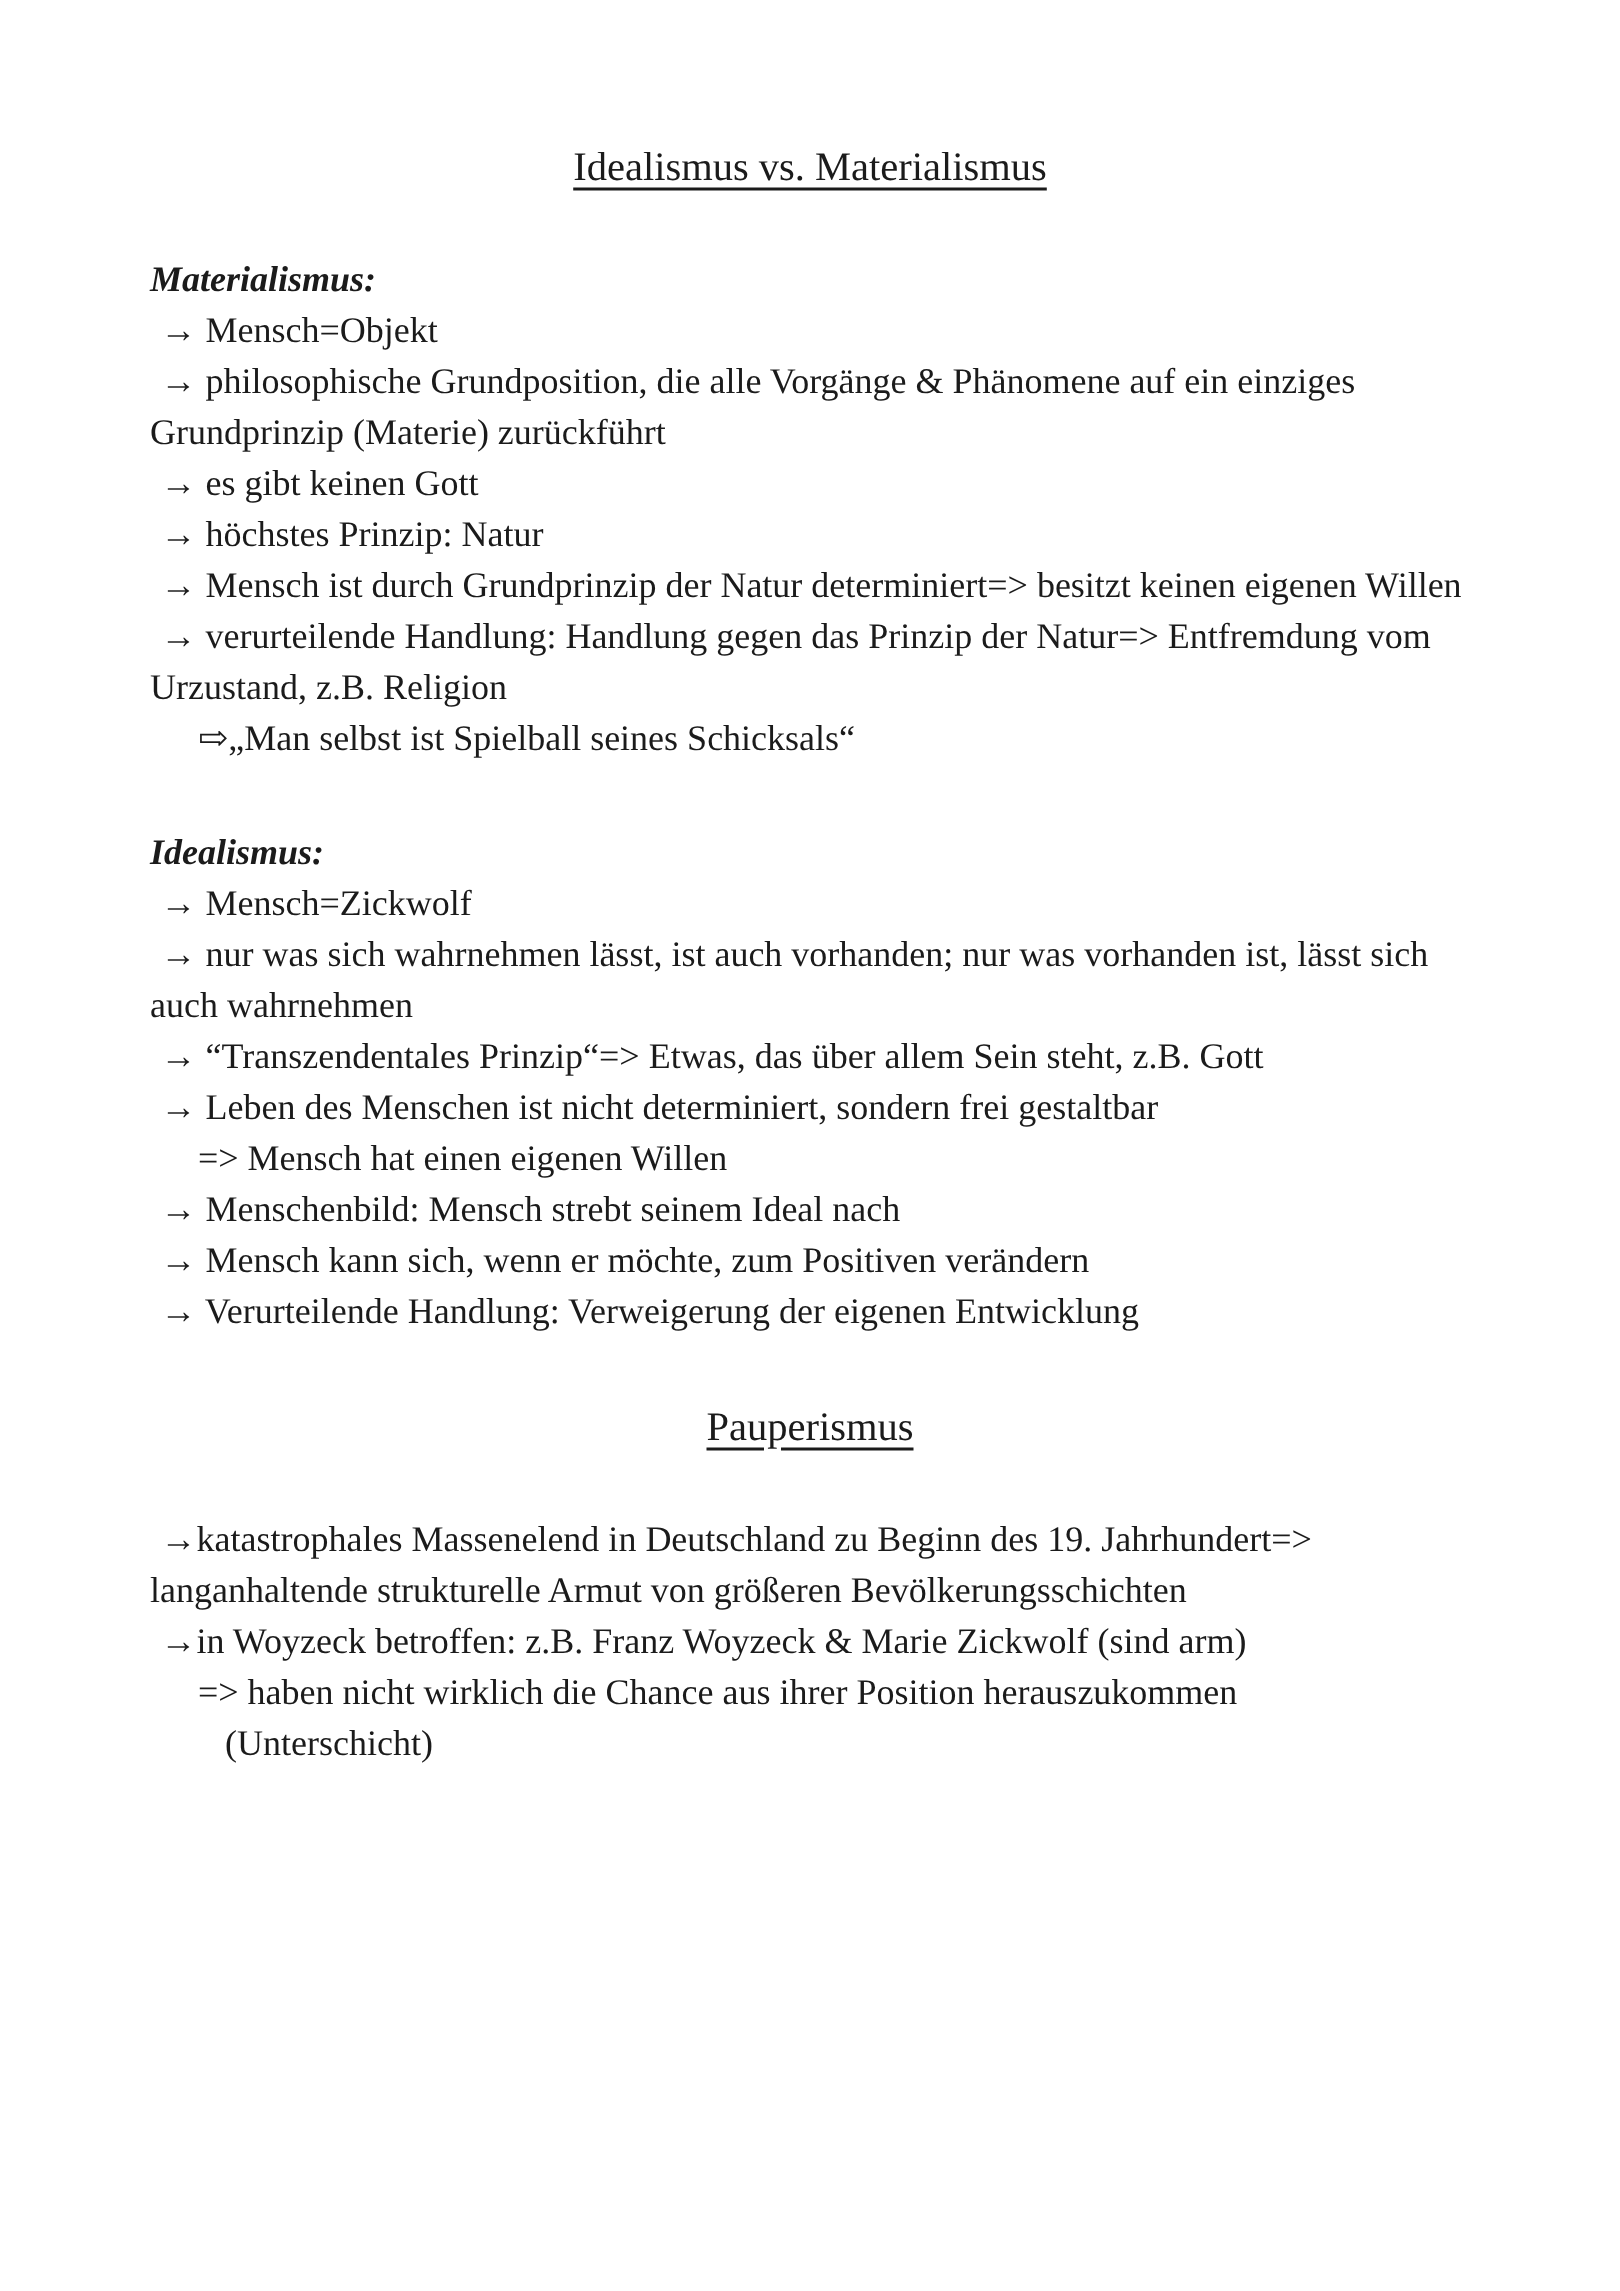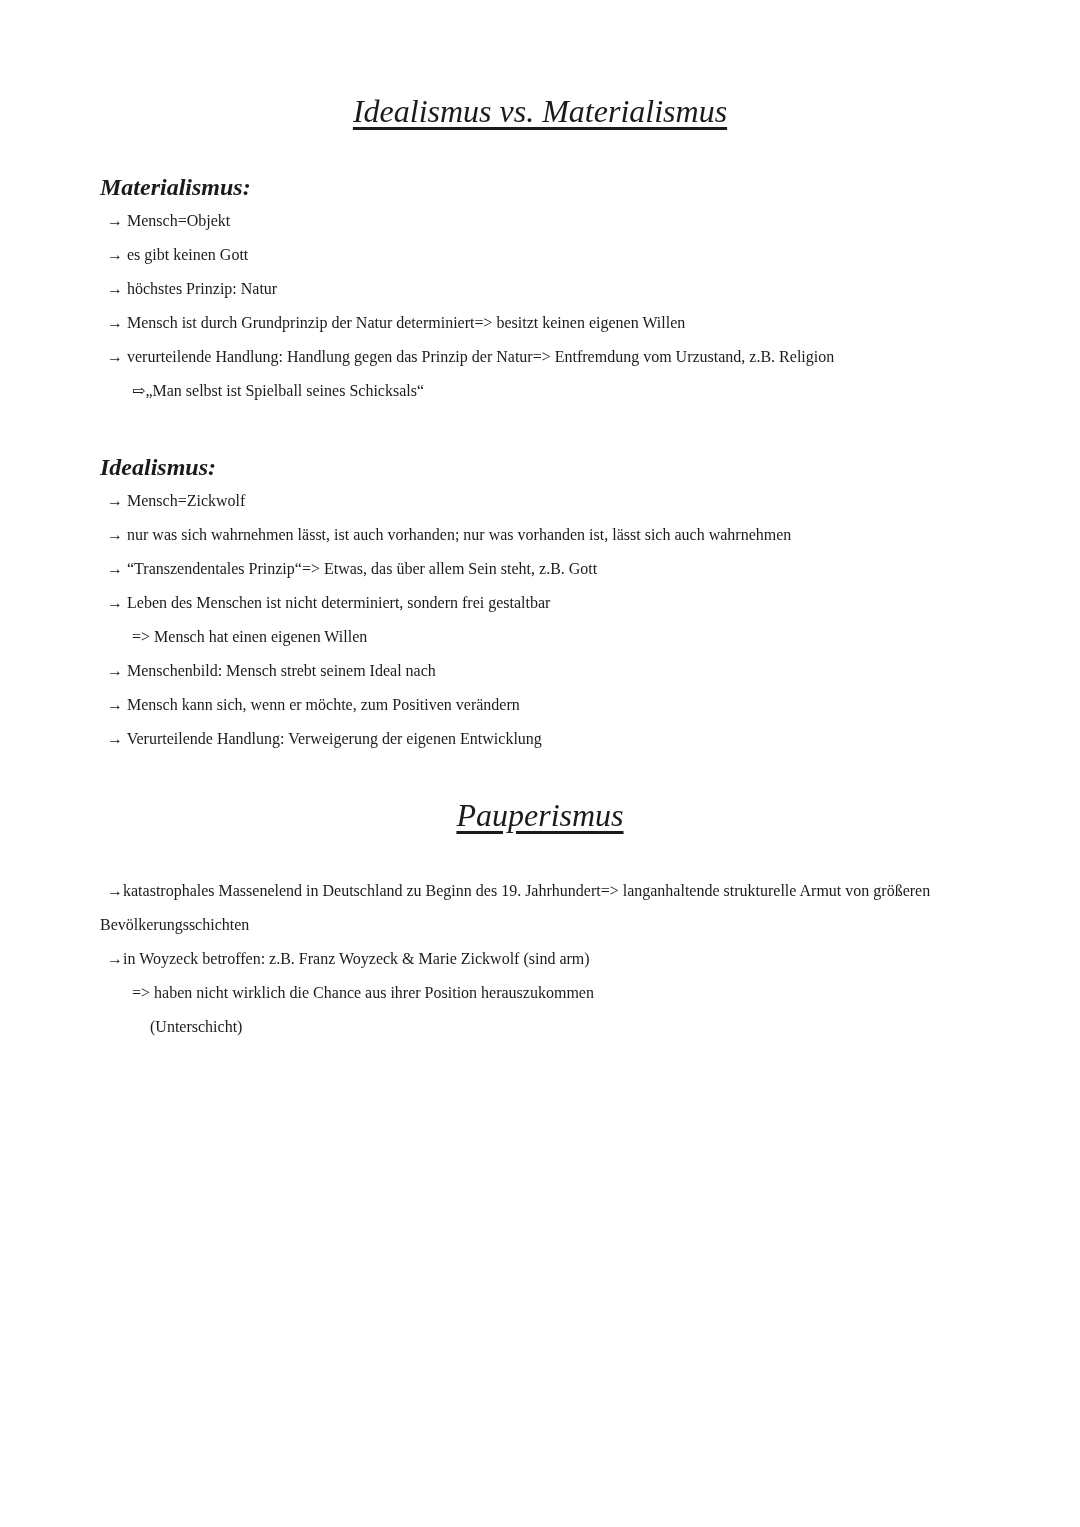--- a/index.html
+++ b/index.html
@@ -16,59 +16,59 @@
   }
 
   .page {
     width: 1080px;
     min-height: 1527px;
     background: #ffffff;
     padding: 94px 100px 60px 100px;
   }
 
   .doc-title {
-    font-size: 32px;
+    font-size: 27px;
     font-weight: normal;
     line-height: 34px;
     text-align: center;
     text-decoration: underline;
     text-underline-offset: 5px;
     margin: 0 0 42px 0;
-    font-style: italic;
   }
 
   .note-section {
     margin: 0 0 42px 0;
   }
 
   .sec-heading {
     font-size: 24px;
     line-height: 34px;
     font-weight: bold;
     font-style: italic;
   }
 
   .line {
-    font-size: 16px;
+    font-size: 24px;
     line-height: 34px;
   }
 
   .indent-0 { padding-left: 0; text-indent: 7px; }
   .indent-1 { padding-left: 32px; text-indent: 0; }
   .indent-2 { padding-left: 50px; text-indent: 0; }
 </style>
 </head>
 <body style="color: rgb(27, 27, 27); background: rgb(255, 255, 255);">
 
 <main class="page">
   <div>
       <h1 class="doc-title">Idealismus vs. Materialismus</h1>
       <section class="note-section">
         <h2 class="sec-heading">Materialismus:</h2>
         <p class="line indent-0">→ Mensch=Objekt</p>
+        <p class="line indent-0">→ philosophische Grundposition, die alle Vorgänge &amp; Phänomene auf ein einziges Grundprinzip (Materie) zurückführt</p>
         <p class="line indent-0">→ es gibt keinen Gott</p>
         <p class="line indent-0">→ höchstes Prinzip: Natur</p>
         <p class="line indent-0">→ Mensch ist durch Grundprinzip der Natur determiniert=&gt; besitzt keinen eigenen Willen</p>
         <p class="line indent-0">→ verurteilende Handlung: Handlung gegen das Prinzip der Natur=&gt; Entfremdung vom Urzustand, z.B. Religion</p>
         <p class="line indent-1">⇨„Man selbst ist Spielball seines Schicksals“</p>
       </section>
       <section class="note-section">
         <h2 class="sec-heading">Idealismus:</h2>
         <p class="line indent-0">→ Mensch=Zickwolf</p>
         <p class="line indent-0">→ nur was sich wahrnehmen lässt, ist auch vorhanden; nur was vorhanden ist, lässt sich auch wahrnehmen</p>

